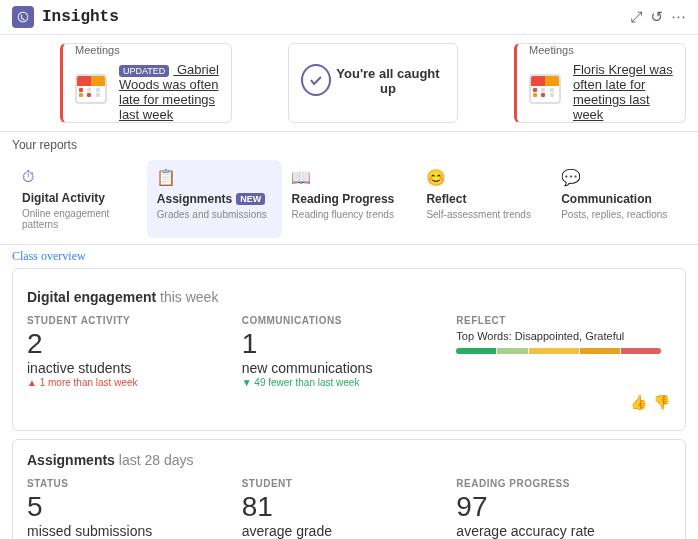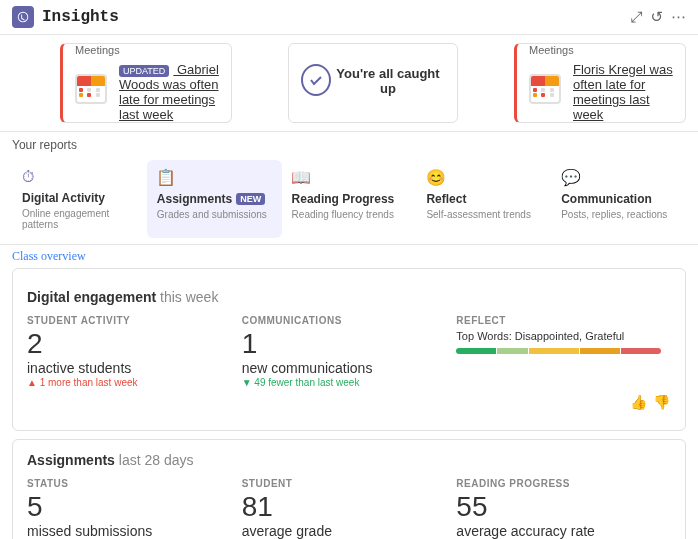--- a/index.html
+++ b/index.html
@@ -255,19 +255,19 @@
         <div class="stat-desc">missed submissions</div>
         <div class="stat-change">▲ 4 more than prior 28 days</div>
       </div>
       <div class="stat-col">
         <div class="stat-label">STUDENT</div>
         <div class="stat-value">81</div>
         <div class="stat-desc">average grade</div>
       </div>
       <div class="stat-col">
         <div class="stat-label">READING PROGRESS</div>
-        <div class="stat-value">55</div>
+        <div class="stat-value">97</div>
         <div class="stat-desc">average accuracy rate</div>
       </div>
     </div>
 
   </div>
 </div>
 
 </body></html>

